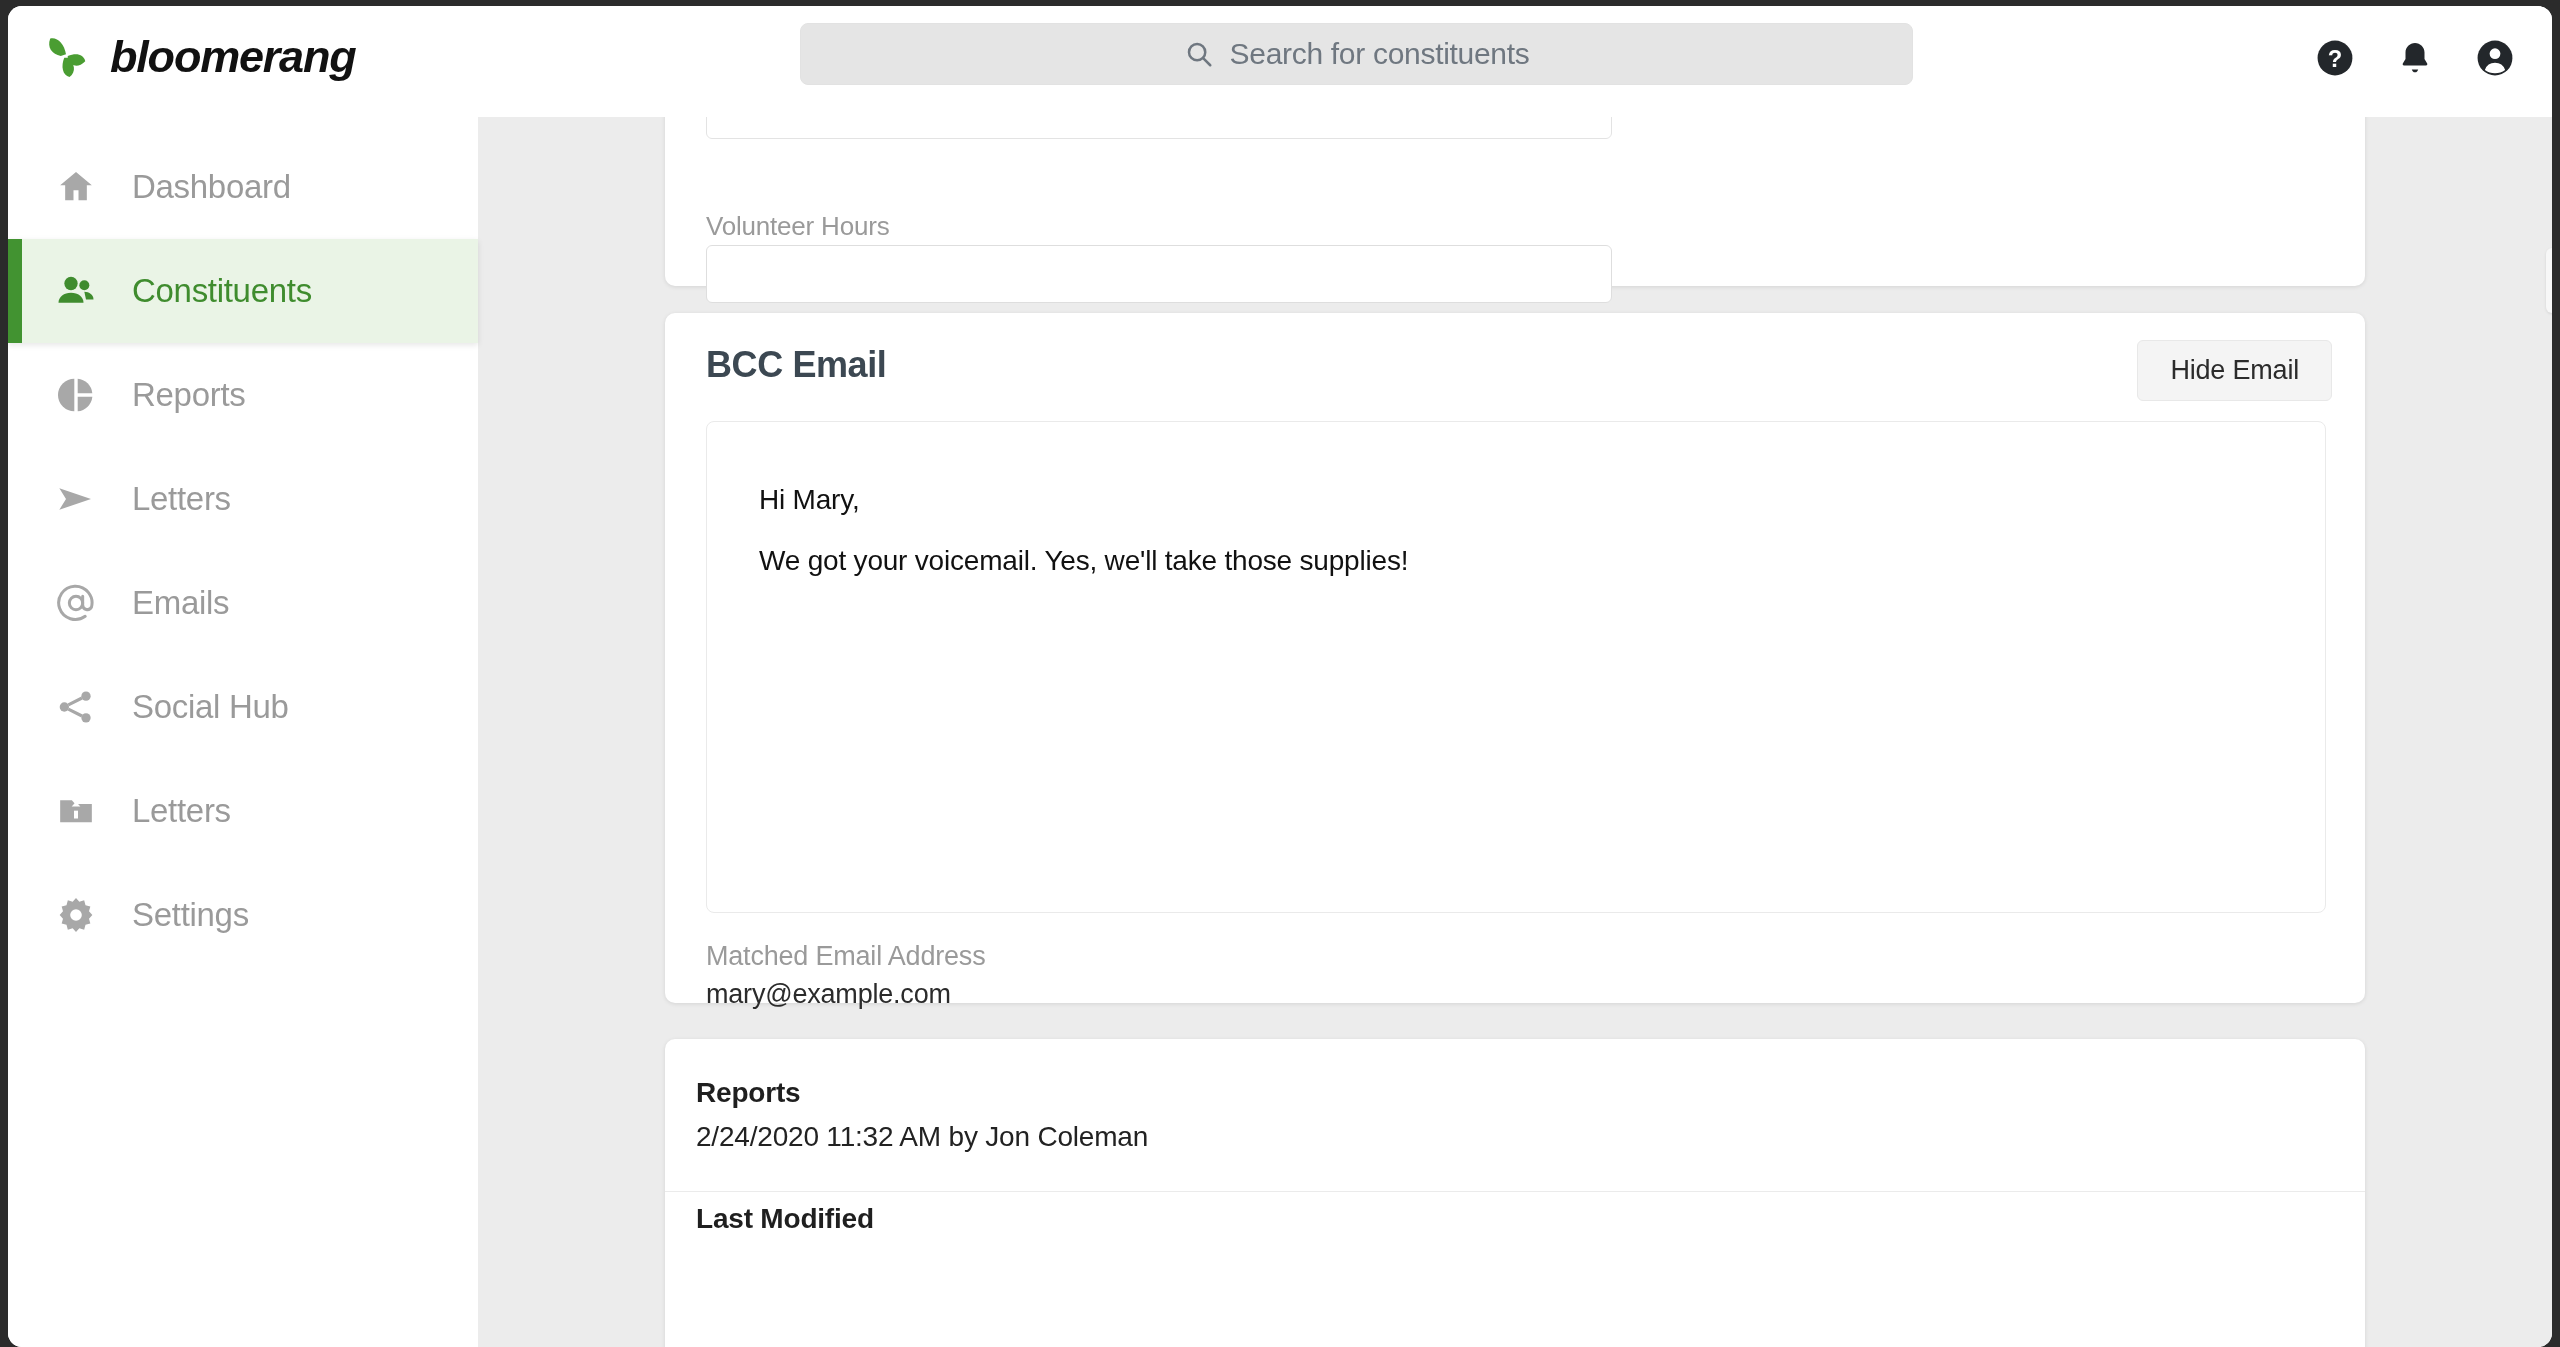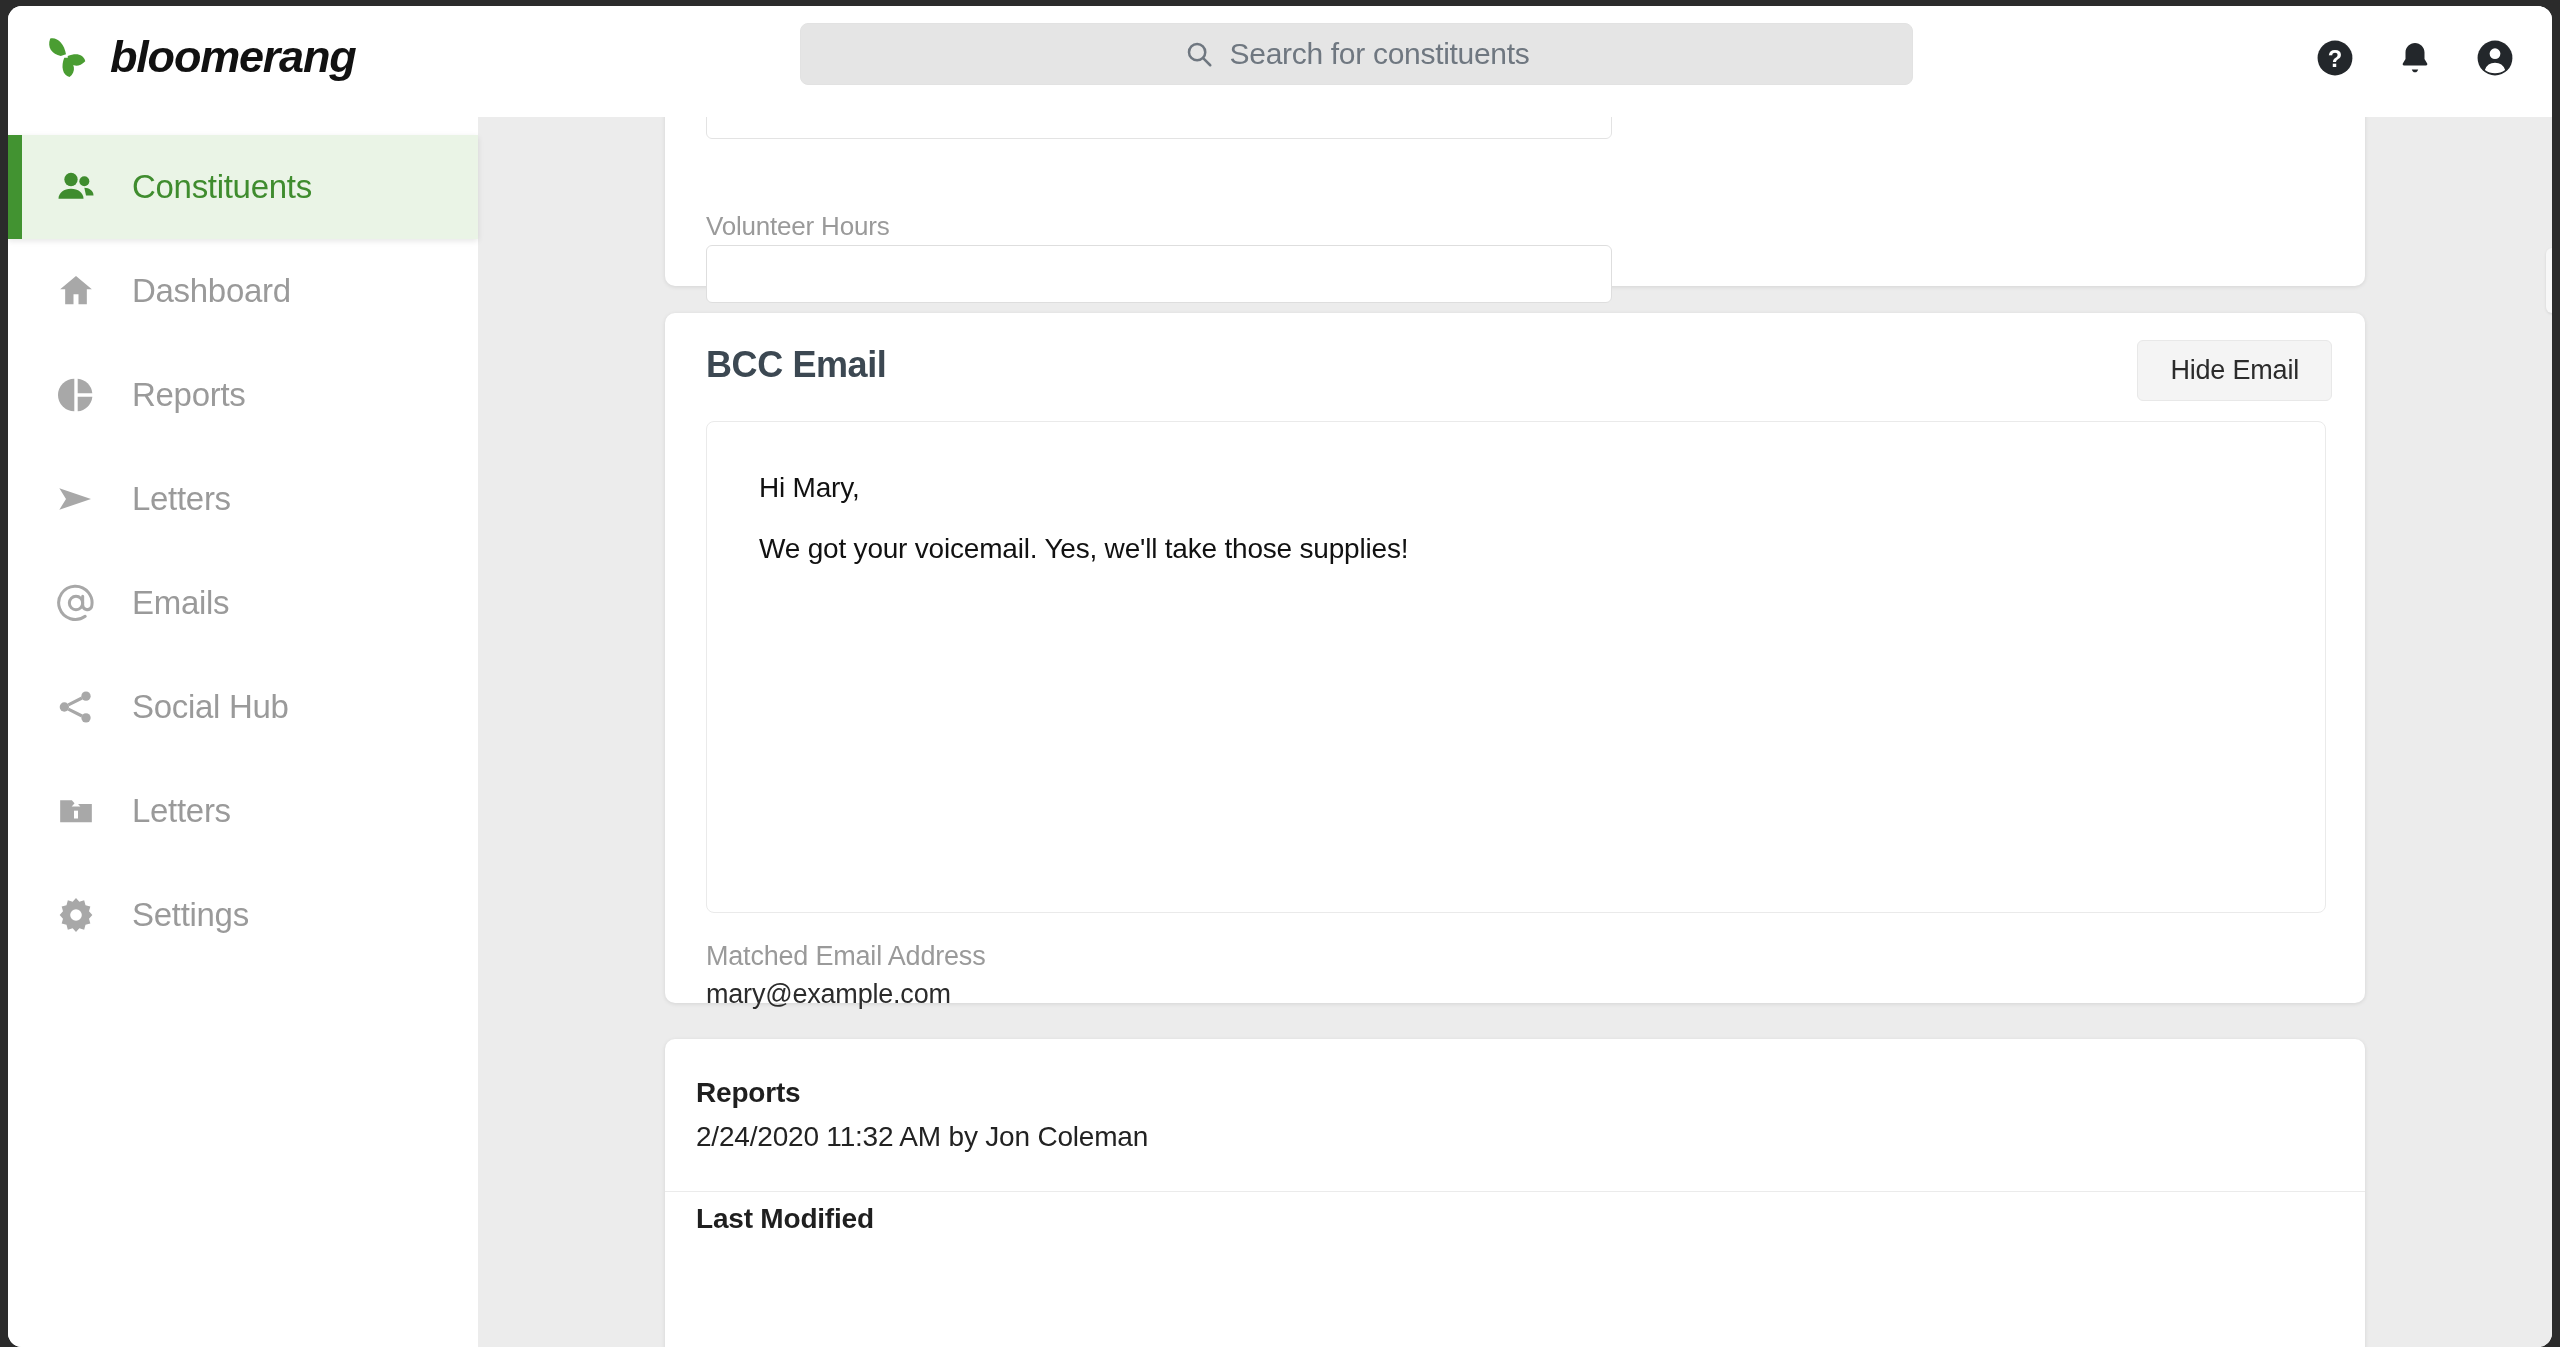--- a/index.html
+++ b/index.html
@@ -226,20 +226,21 @@
     border: 1px solid #eaeaea;
     border-radius: 8px;
     background: #ffffff;
     padding: 48px 52px;
   }
   .email-line {
     font-size: 28px;
     color: #111111;
     line-height: 1.25;
     letter-spacing: -0.2px;
+    margin-top: 12px;
   }
   .email-line + .email-line { margin-top: 26px; }
 
   .matched-label {
     position: absolute;
     left: 41px; top: 628px;
     font-size: 27px;
     color: #9a9a9a;
     letter-spacing: -0.2px;
   }
@@ -316,35 +317,35 @@
       <svg class="hdr-icon" viewBox="0 0 24 24">
         <circle cx="12" cy="12" r="11" fill="#23272b"></circle>
         <circle cx="12" cy="9.3" r="3.4" fill="#ffffff"></circle>
         <path d="M5.6 19.5a6.8 6.8 0 0 1 12.8 0 11 11 0 0 1-12.8 0z" fill="#ffffff"></path>
       </svg>
     </div>
   </div>
 
   <nav class="sidebar">
 
+    <div class="nav-item">
+      <svg class="nav-icon" viewBox="0 0 24 24">
+        <path d="M12 3L2.5 11h3v9h5v-6h3v6h5v-9h3z" fill="#a8a8a8"></path>
+      </svg>
+      <span class="nav-label">Dashboard</span>
+    </div>
+
     <div class="nav-item active">
       <svg class="nav-icon" viewBox="0 0 24 24">
         <circle cx="9" cy="7.5" r="4" fill="#3f8c2e"></circle>
         <circle cx="17" cy="8.5" r="3" fill="#3f8c2e"></circle>
         <path d="M1.5 19c0-3.6 3.3-6 7.5-6s7.5 2.4 7.5 6z" fill="#3f8c2e"></path>
         <path d="M17 12.5c3 0 5.5 1.9 5.5 4.6H18z" fill="#3f8c2e"></path>
       </svg>
       <span class="nav-label">Constituents</span>
-    </div>
-
-    <div class="nav-item">
-      <svg class="nav-icon" viewBox="0 0 24 24">
-        <path d="M12 3L2.5 11h3v9h5v-6h3v6h5v-9h3z" fill="#a8a8a8"></path>
-      </svg>
-      <span class="nav-label">Dashboard</span>
     </div>
 
     <div class="nav-item">
       <svg class="nav-icon" viewBox="0 0 24 24">
         <path d="M11 2.2A9.8 9.8 0 1 0 11 21.8z" fill="#a8a8a8"></path>
         <path d="M13 2.2V11h8.8A9.8 9.8 0 0 0 13 2.2z" fill="#a8a8a8"></path>
         <path d="M13 13v8.8a9.8 9.8 0 0 0 8.8-8.8z" fill="#a8a8a8"></path>
       </svg>
       <span class="nav-label">Reports</span>
     </div>

